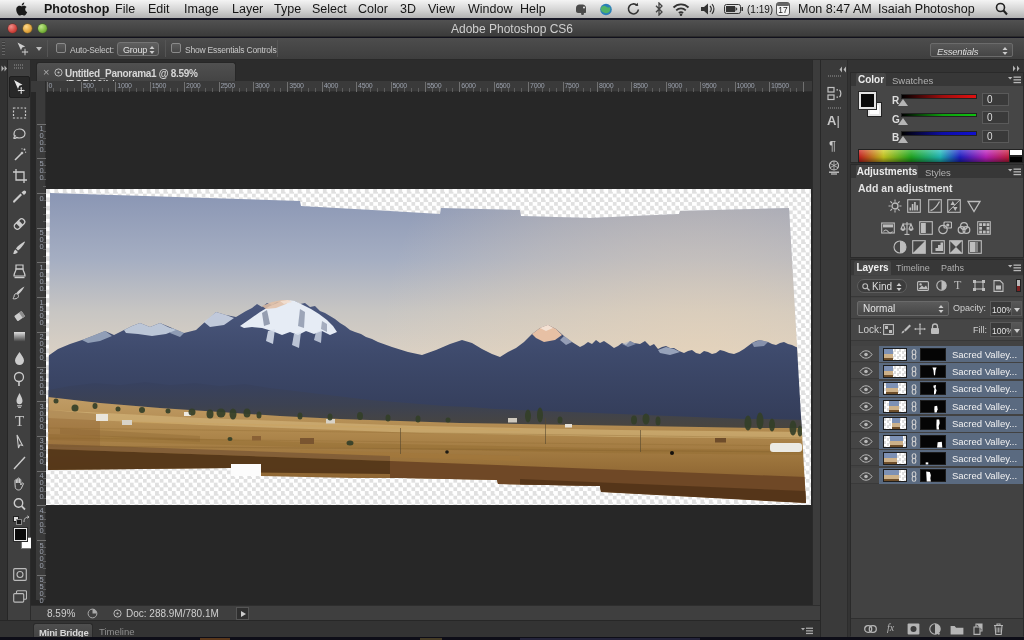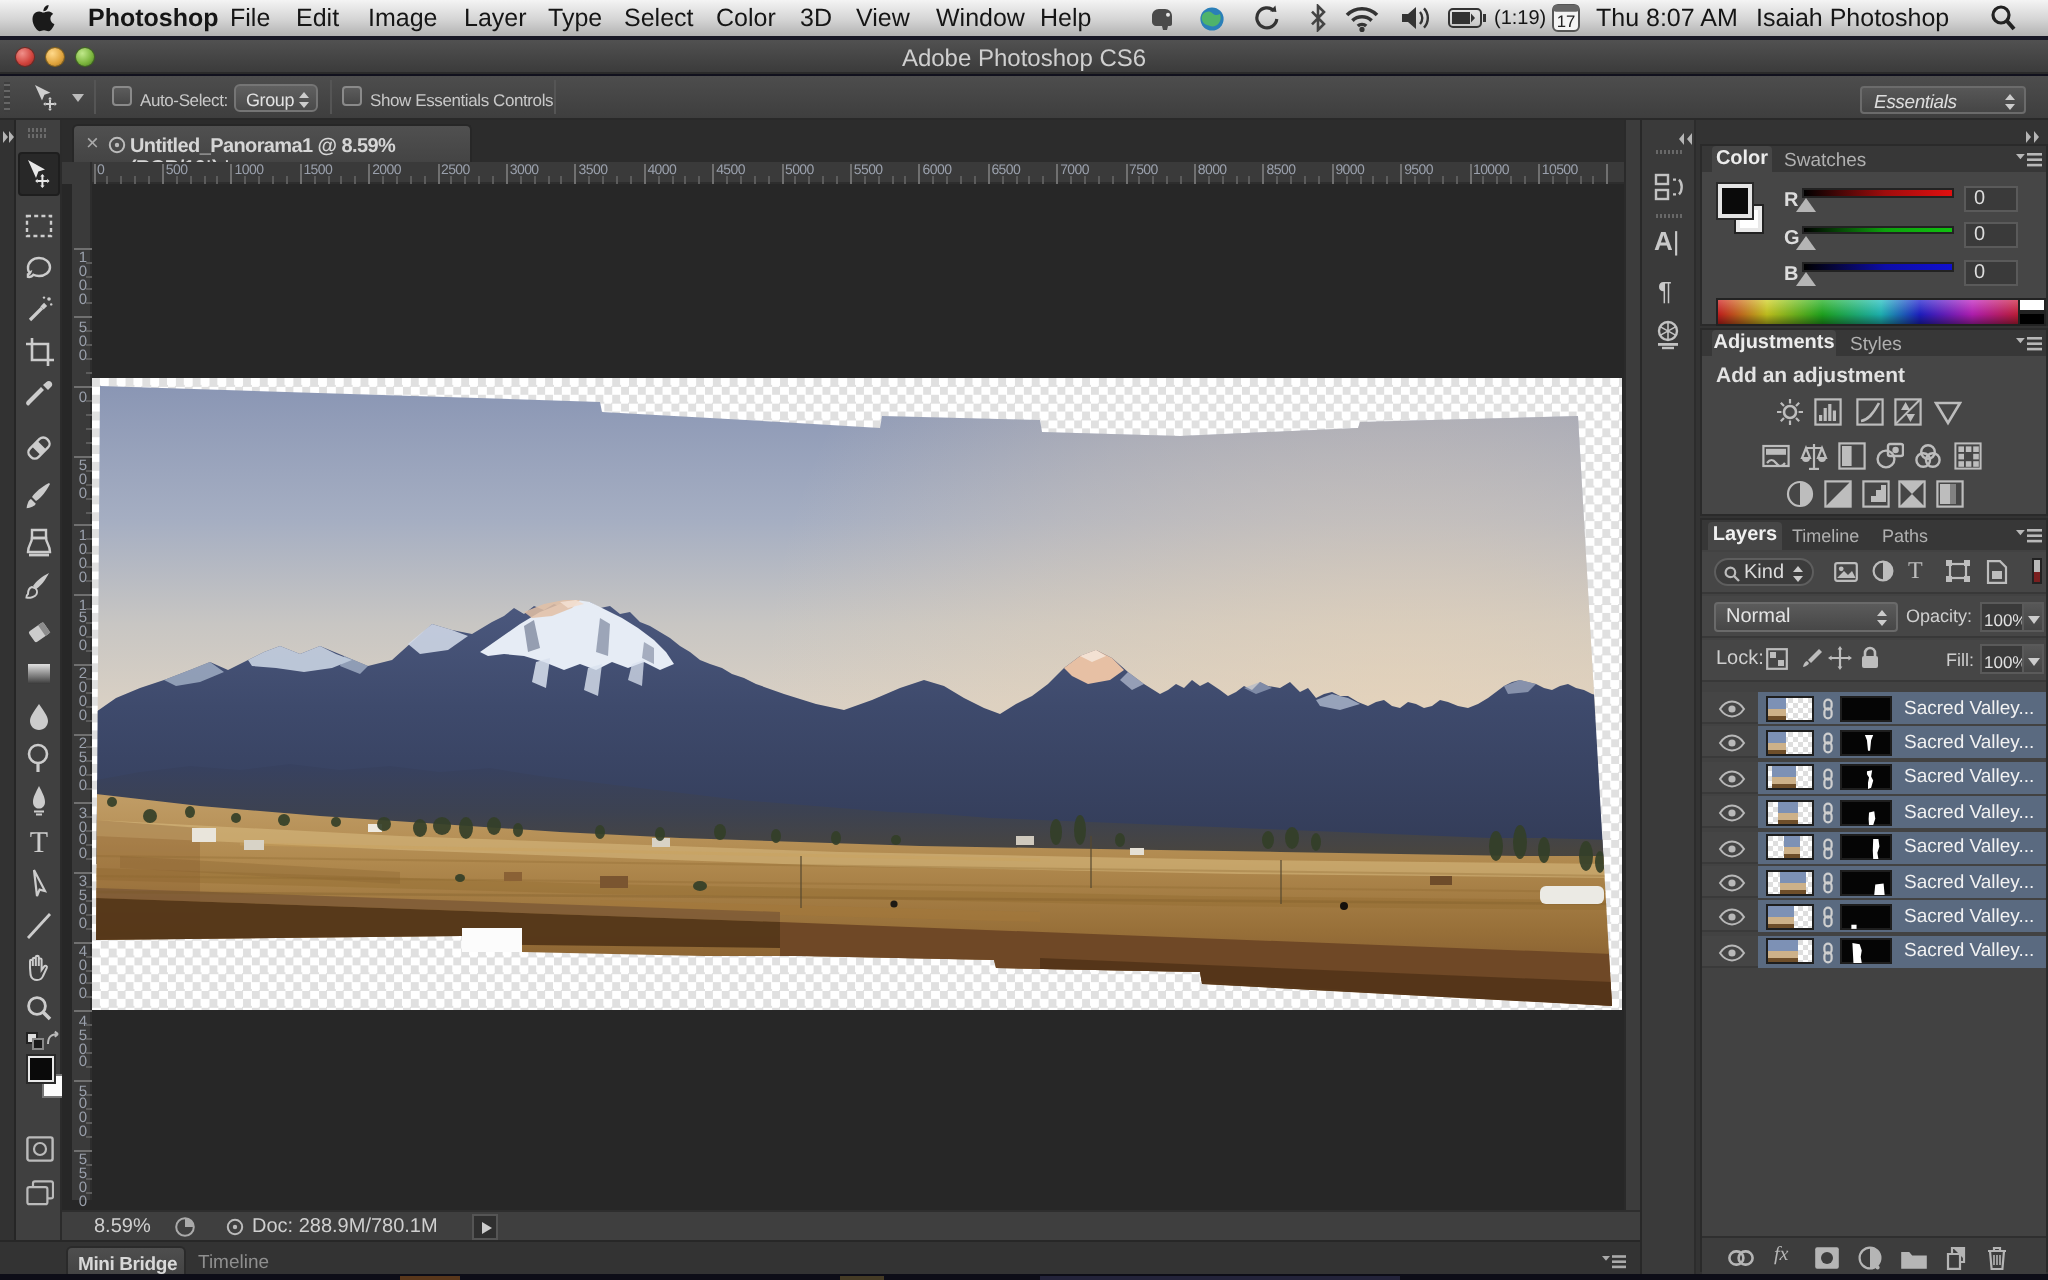--- a/index.html
+++ b/index.html
@@ -55,21 +55,21 @@
       <rect x="17.5" y="3" width="1.5" height="4" fill="#333"></rect>
       <rect x="2" y="2" width="9" height="6" fill="#333"></rect>
       <path d="M11.5 2.8 13.5 5l-2 2.2z" fill="#333"></path>
     </svg>
     <span class="abs" style="left:747px;top:3.5px;font-size:10px;">(1:19)</span>
     <svg class="abs" style="left:776px;top:2px" width="14" height="14" viewBox="0 0 14 14">
       <rect x="0.5" y="0.5" width="13" height="13" rx="2.5" fill="#f4f4f4" stroke="#555"></rect>
       <rect x="0.5" y="0.5" width="13" height="3.4" rx="1.6" fill="#666"></rect>
       <text x="7" y="11.4" font-size="8.4" text-anchor="middle" fill="#222" font-family="Liberation Sans">17</text>
     </svg>
-    <span class="abs" style="left:798px;top:2px;">Thu 8:07 AM</span>
+    <span class="abs" style="left:798px;top:2px;">Mon 8:47 AM</span>
     <span class="abs" style="left:878px;top:2px;">Isaiah Photoshop</span>
     <svg class="abs" style="left:995px;top:2px" width="13" height="14" viewBox="0 0 13 14">
       <circle cx="5.5" cy="5.5" r="4" fill="none" stroke="#222" stroke-width="1.6"></circle>
       <path d="M8.5 8.5 12 12.5" stroke="#222" stroke-width="2"></path>
     </svg>
   </div>
 <div class="abs" style="left:0;top:18px;width:1024px;height:2px;background:#181826;"></div>
 <div class="abs" style="left:0;top:20px;width:1024px;height:17px;
 background:linear-gradient(#515151,#3b3b3b);border-bottom:1px solid #2a2a2a;">
 <div class="abs" style="left:8px;top:4px;width:9px;height:9px;border-radius:50%;background:radial-gradient(circle at 35% 30%,#f0908a,#d0433c 60%,#9c2720);box-shadow:0 0 0 0.5px #7a2520;"></div>

